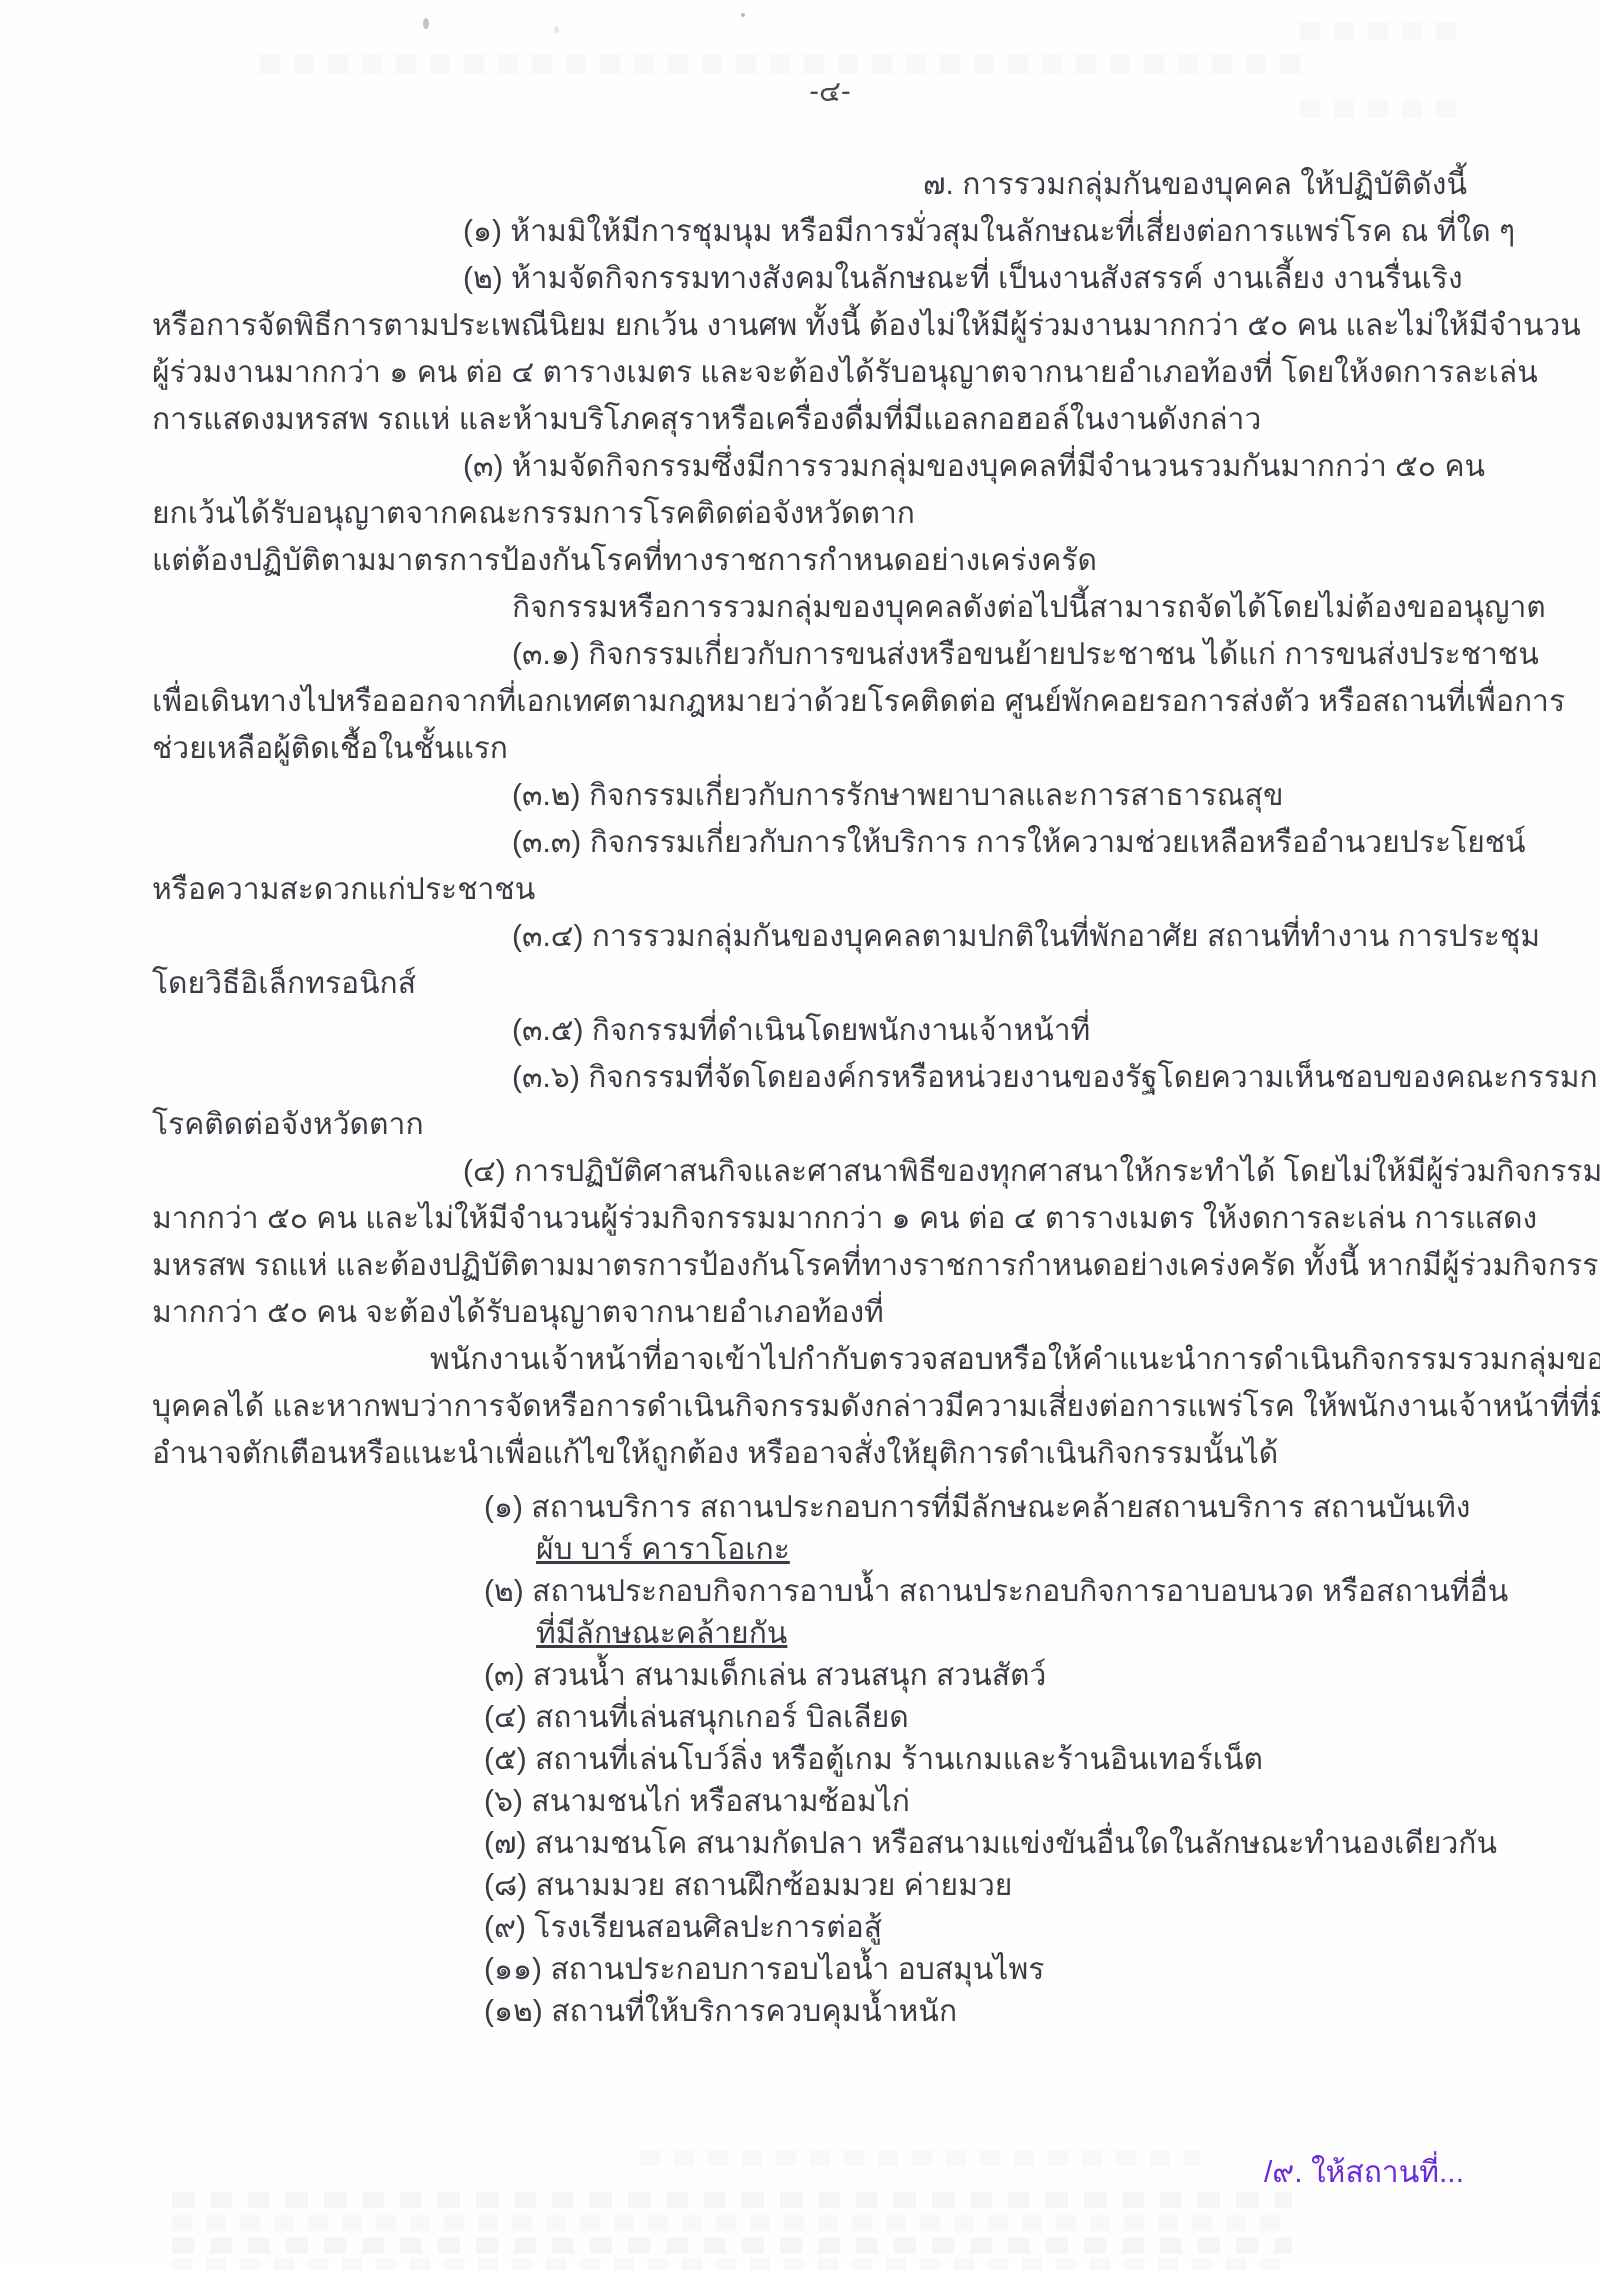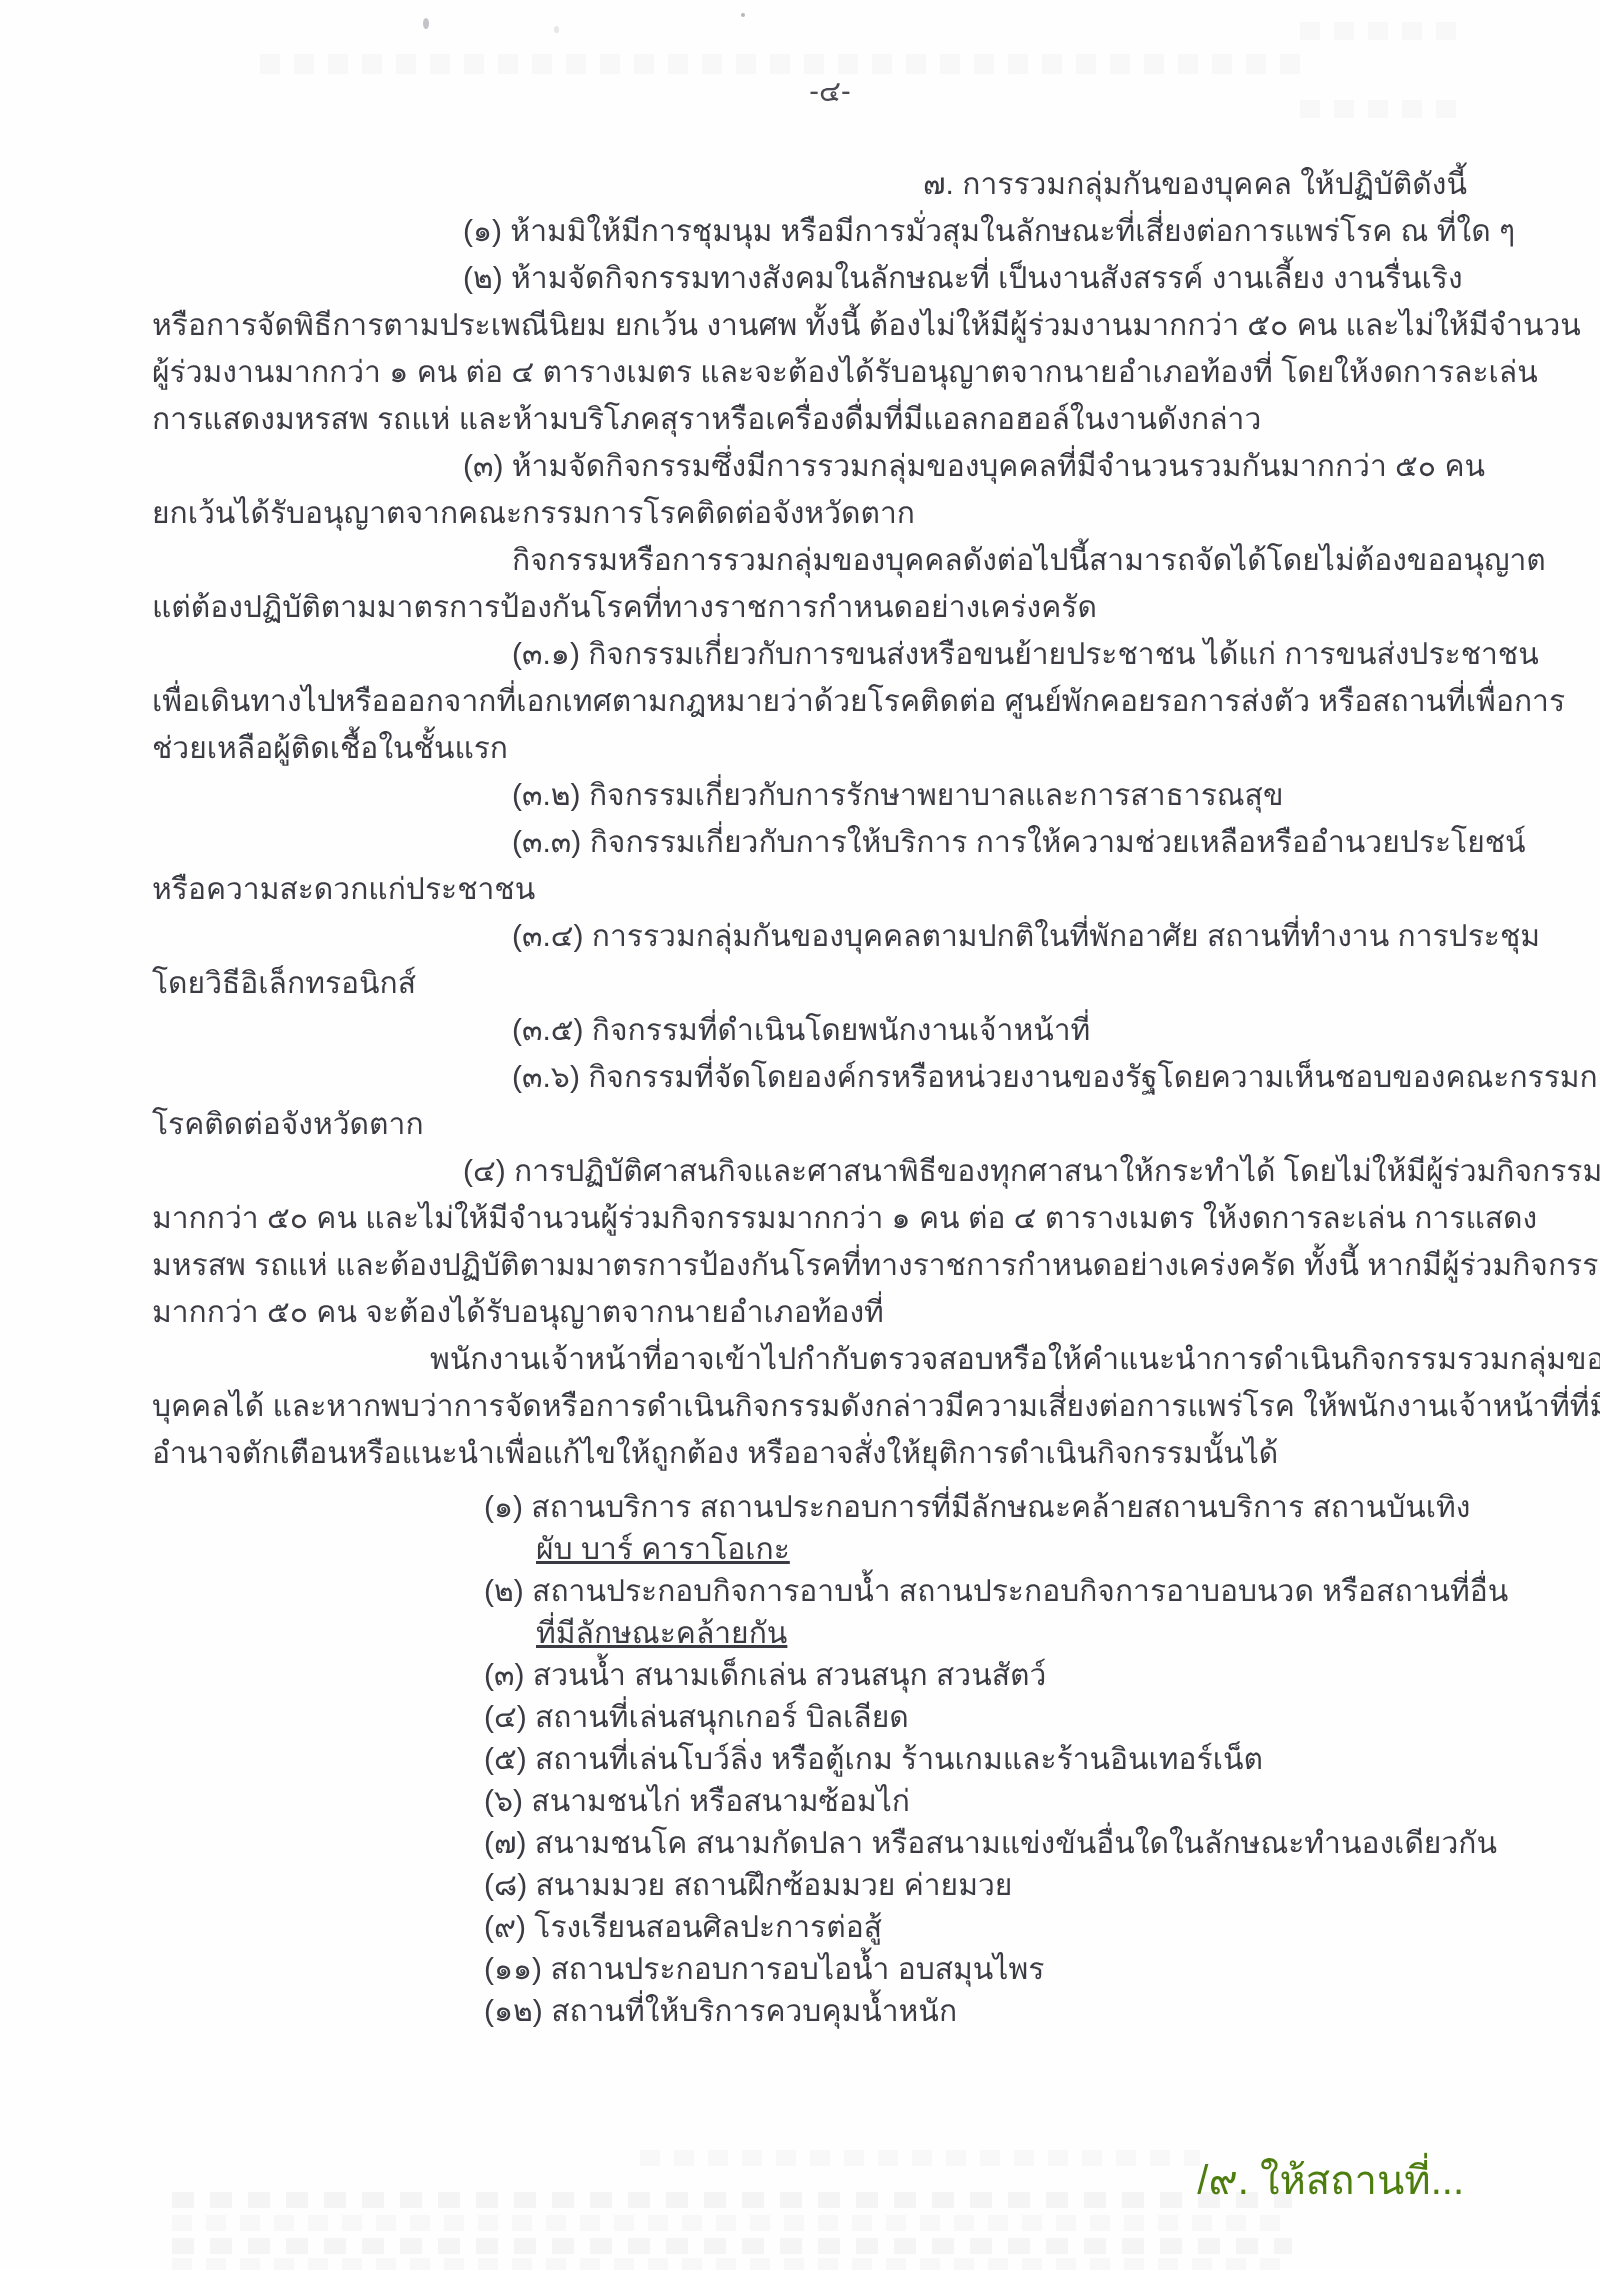--- a/index.html
+++ b/index.html
@@ -28,21 +28,21 @@
   .ln{white-space:nowrap;}
   .ind-0{margin-left:0;}
   .ind-H{margin-left:278px;text-align:right;}   
   .ind-I{margin-left:311px;}   
   .ind-S{margin-left:360px;}   
   .ind-I8{margin-left:332px;}  
   .ind-C8{margin-left:384px;text-decoration:underline;}  
 
   .footer-note{
     position:absolute;top:2148px;right:136px;
-    font-size:40px;color:#4d7c0f;
+    font-size:30px;color:#6d28d9;
   }
 
   
   .ghost{
     position:absolute;
     background-image:repeating-linear-gradient(90deg,
       rgba(80,80,100,0.055) 0 22px, rgba(0,0,0,0) 22px 38px);
   }
   .ghost.light{background-image:repeating-linear-gradient(90deg,
       rgba(80,80,100,0.035) 0 20px, rgba(0,0,0,0) 20px 34px);}
@@ -73,22 +73,22 @@
   <div class="content">
     <div class="sec7">
         <div class="ln ind-H">๗. การรวมกลุ่มกันของบุคคล ให้ปฏิบัติดังนี้</div>
         <div class="ln ind-I">(๑)  ห้ามมิให้มีการชุมนุม หรือมีการมั่วสุมในลักษณะที่เสี่ยงต่อการแพร่โรค ณ ที่ใด ๆ</div>
         <div class="ln ind-I">(๒)  ห้ามจัดกิจกรรมทางสังคมในลักษณะที่ เป็นงานสังสรรค์ งานเลี้ยง งานรื่นเริง</div>
         <div class="ln ind-0">หรือการจัดพิธีการตามประเพณีนิยม ยกเว้น งานศพ ทั้งนี้ ต้องไม่ให้มีผู้ร่วมงานมากกว่า ๕๐ คน และไม่ให้มีจำนวน</div>
         <div class="ln ind-0">ผู้ร่วมงานมากกว่า ๑ คน ต่อ ๔ ตารางเมตร และจะต้องได้รับอนุญาตจากนายอำเภอท้องที่ โดยให้งดการละเล่น</div>
         <div class="ln ind-0">การแสดงมหรสพ รถแห่ และห้ามบริโภคสุราหรือเครื่องดื่มที่มีแอลกอฮอล์ในงานดังกล่าว</div>
         <div class="ln ind-I">(๓)  ห้ามจัดกิจกรรมซึ่งมีการรวมกลุ่มของบุคคลที่มีจำนวนรวมกันมากกว่า ๕๐ คน</div>
         <div class="ln ind-0">ยกเว้นได้รับอนุญาตจากคณะกรรมการโรคติดต่อจังหวัดตาก</div>
+        <div class="ln ind-0">แต่ต้องปฏิบัติตามมาตรการป้องกันโรคที่ทางราชการกำหนดอย่างเคร่งครัด</div>
         <div class="ln ind-S">กิจกรรมหรือการรวมกลุ่มของบุคคลดังต่อไปนี้สามารถจัดได้โดยไม่ต้องขออนุญาต</div>
-        <div class="ln ind-0">แต่ต้องปฏิบัติตามมาตรการป้องกันโรคที่ทางราชการกำหนดอย่างเคร่งครัด</div>
         <div class="ln ind-S">(๓.๑) กิจกรรมเกี่ยวกับการขนส่งหรือขนย้ายประชาชน ได้แก่ การขนส่งประชาชน</div>
         <div class="ln ind-0">เพื่อเดินทางไปหรือออกจากที่เอกเทศตามกฎหมายว่าด้วยโรคติดต่อ ศูนย์พักคอยรอการส่งตัว หรือสถานที่เพื่อการ</div>
         <div class="ln ind-0">ช่วยเหลือผู้ติดเชื้อในชั้นแรก</div>
         <div class="ln ind-S">(๓.๒) กิจกรรมเกี่ยวกับการรักษาพยาบาลและการสาธารณสุข</div>
         <div class="ln ind-S">(๓.๓) กิจกรรมเกี่ยวกับการให้บริการ การให้ความช่วยเหลือหรืออำนวยประโยชน์</div>
         <div class="ln ind-0">หรือความสะดวกแก่ประชาชน</div>
         <div class="ln ind-S">(๓.๔) การรวมกลุ่มกันของบุคคลตามปกติในที่พักอาศัย สถานที่ทำงาน การประชุม</div>
         <div class="ln ind-0">โดยวิธีอิเล็กทรอนิกส์</div>
         <div class="ln ind-S">(๓.๕) กิจกรรมที่ดำเนินโดยพนักงานเจ้าหน้าที่</div>
         <div class="ln ind-S">(๓.๖) กิจกรรมที่จัดโดยองค์กรหรือหน่วยงานของรัฐโดยความเห็นชอบของคณะกรรมการ</div>

